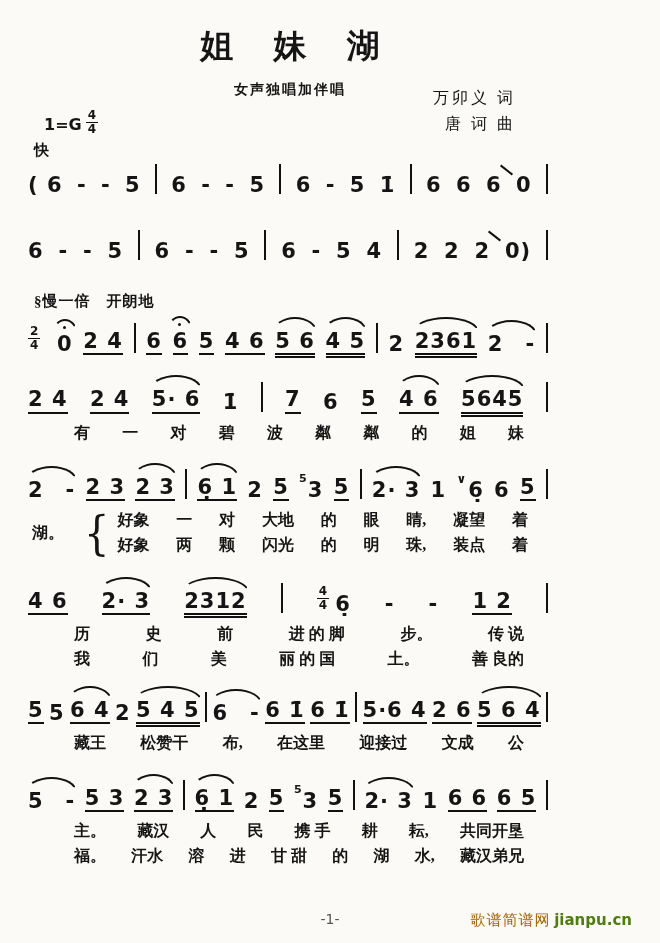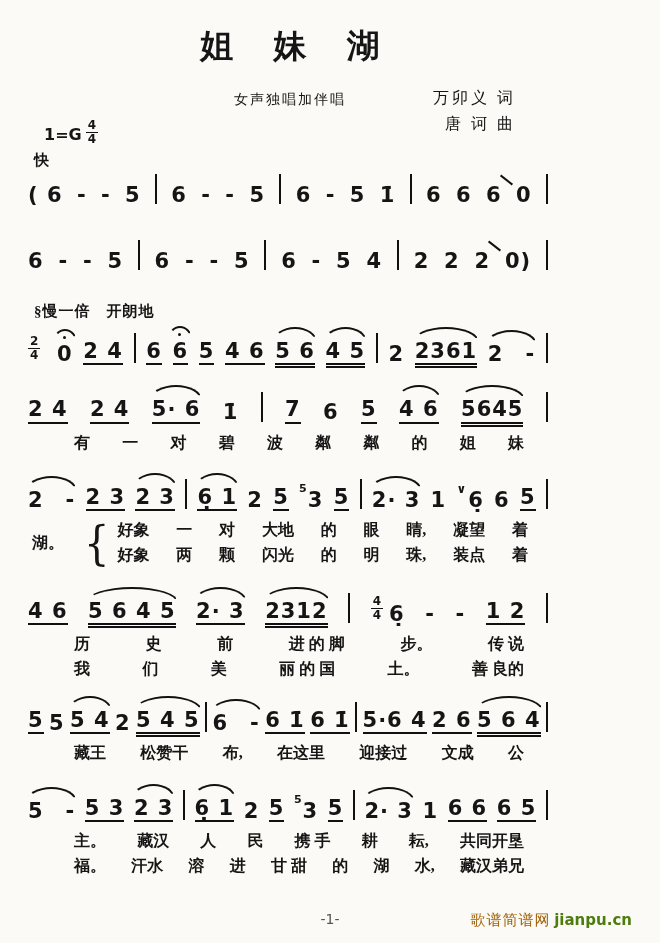--- a/index.html
+++ b/index.html
@@ -3,21 +3,21 @@
 <meta charset="utf-8">
 <style>
   html,body{margin:0;padding:0;}
   body{width:660px;height:943px;background:#fbfaf6;overflow:hidden;
        font-family:"Liberation Serif","DejaVu Serif",serif;color:#151515;}
   .page{position:relative;width:576px;height:943px;box-sizing:border-box;
         padding:10px 22px 0 26px;}
   
   .title{ text-align:center;font-size:33px;font-weight:bold;letter-spacing:16px;
           margin-top:14px;padding-left:16px;}
-  .subtitle{text-align:center;font-size:14px;font-weight:normal;letter-spacing:2px;margin-top:22px;}
+  .subtitle{text-align:center;font-size:14px;font-weight:bold;letter-spacing:2px;margin-top:12px;}
   .credits{position:absolute;right:60px;top:85px;text-align:right;font-size:16px;line-height:1.6;letter-spacing:3px;}
   .keyrow{display:flex;align-items:center;margin:10px 0 0 18px;height:30px;}
   .key{font-size:16px;font-weight:bold;font-family:"DejaVu Sans",sans-serif;margin-right:4px;}
   
   .music{margin-top:2px;}
   .music-line{margin-bottom:13px;}
   .music-line.no-lyr{margin-bottom:24px;}
   .mark{font-size:15px;font-weight:bold;margin:0 0 0 8px;letter-spacing:1px;}
   .notes-row{display:flex;justify-content:space-between;align-items:flex-end;padding:0 6px 6px 2px;}
   .tok{position:relative;display:inline-flex;align-items:flex-end;padding-top:14px;}
@@ -364,23 +364,20 @@
             </div>
           </div>
         </div>
       </div>
       <div class="music-line">
         <div class="notes-row">
           <span class="tok">
             <span class="num u1">4 6</span>
           </span>
           <span class="tok slur">
-            <span class="num u2">5 6 4 5</span>
-          </span>
-          <span class="tok slur">
             <span class="num u1">2· 3</span>
           </span>
           <span class="tok slur">
             <span class="num u2">2312</span>
           </span>
           <span class="bar"></span>
           <span class="tok">
             <span class="frac">
               <span class="ft">4</span>
               <span>4</span>
@@ -421,21 +418,21 @@
       </div>
       <div class="music-line">
         <div class="notes-row">
           <span class="tok">
             <span class="num u1">5</span>
           </span>
           <span class="tok">
             <span class="num">5</span>
           </span>
           <span class="tok slur">
-            <span class="num u1">5 4</span>
+            <span class="num u1">6 4</span>
           </span>
           <span class="tok">
             <span class="num">2</span>
           </span>
           <span class="tok slur">
             <span class="num u2">5 4 5</span>
           </span>
           <span class="bar"></span>
           <span class="tok slur">
             <span class="num">6　-</span>

